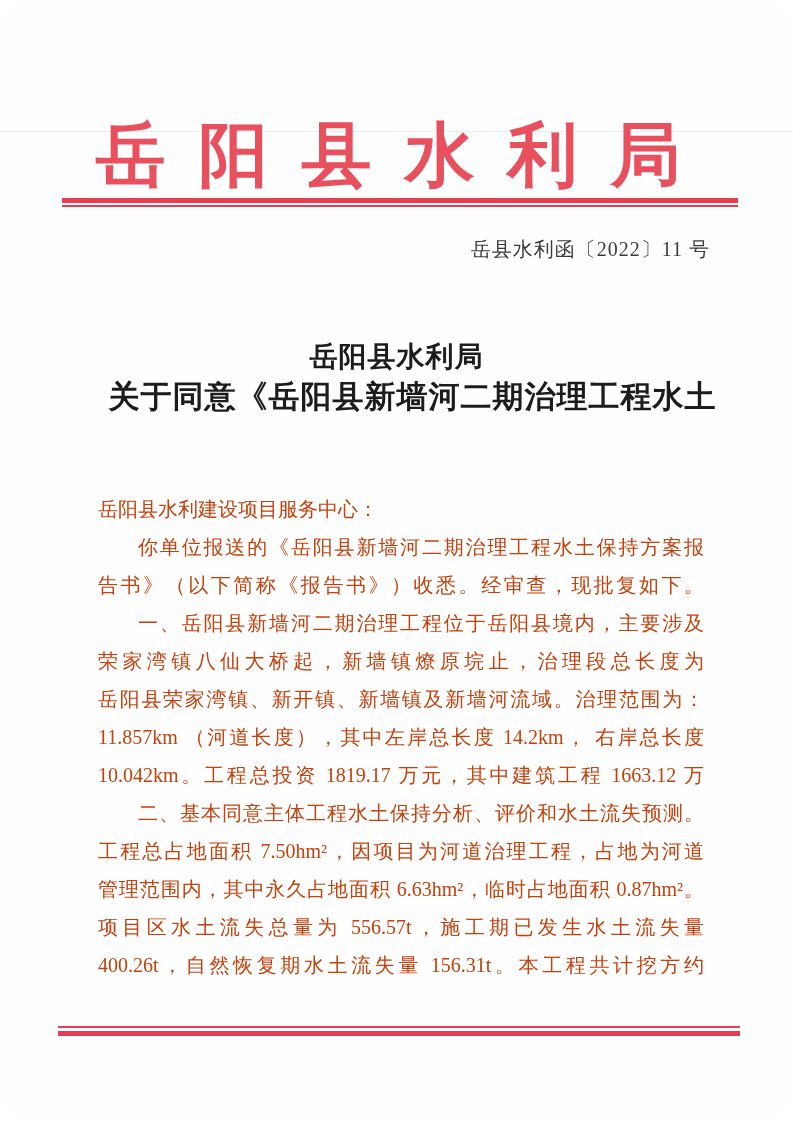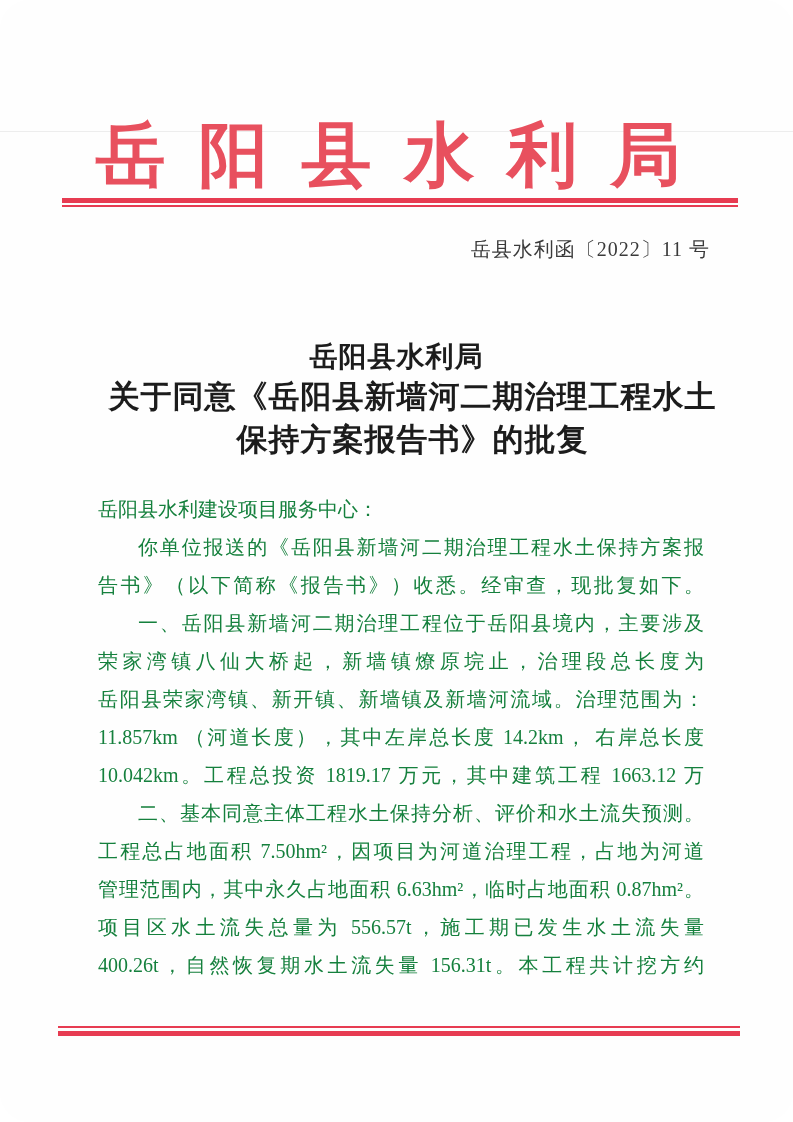--- a/index.html
+++ b/index.html
@@ -85,21 +85,21 @@
     letter-spacing: 1px;
     padding-left: 32px;
   }
 
   
   .body-block {
     position: absolute;
     left: 98px;
     top: 490px;
     width: 606px;
-    color: #15803d;
+    color: #c2410c;
     font-size: 20px;
   }
   .body-line {
     height: 38px;
     line-height: 38px;
     text-align: justify;
     text-align-last: justify;
     text-justify: inter-character;
     overflow: hidden;
   }
@@ -134,21 +134,20 @@
     <div class="thick"></div>
     <div class="gap"></div>
     <div class="thin"></div>
   </div>
 
   <div class="doc-number">岳县水利函〔2022〕11 号</div>
 
   <div class="title-block">
     <div class="title-line1">岳阳县水利局</div>
     <div class="title-line2">关于同意《岳阳县新墙河二期治理工程水土</div>
-    <div class="title-line3">保持方案报告书》的批复</div>
   </div>
 
   <div class="body-block">
     <div class="body-line no-stretch">岳阳县水利建设项目服务中心：</div>
     <div class="body-line indent">你单位报送的《岳阳县新墙河二期治理工程水土保持方案报</div>
     <div class="body-line">告书》（以下简称《报告书》）收悉。经审查，现批复如下。</div>
     <div class="body-line indent">一、岳阳县新墙河二期治理工程位于岳阳县境内，主要涉及</div>
     <div class="body-line">荣家湾镇八仙大桥起，新墙镇燎原垸止，治理段总长度为</div>
     <div class="body-line">岳阳县荣家湾镇、新开镇、新墙镇及新墙河流域。治理范围为：</div>
     <div class="body-line">11.857km （河道长度），其中左岸总长度 14.2km， 右岸总长度</div>

